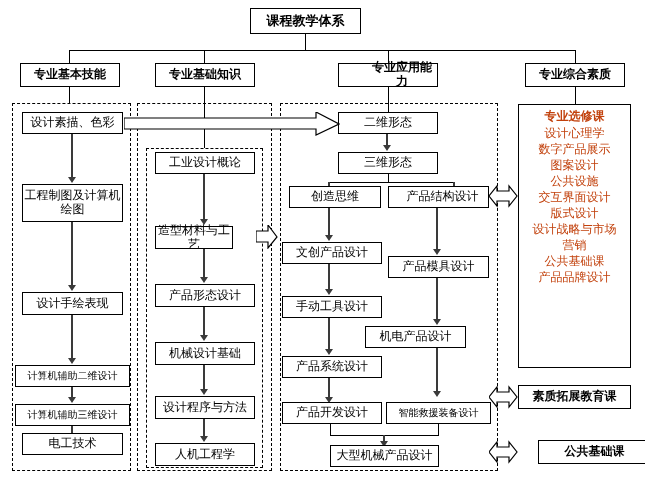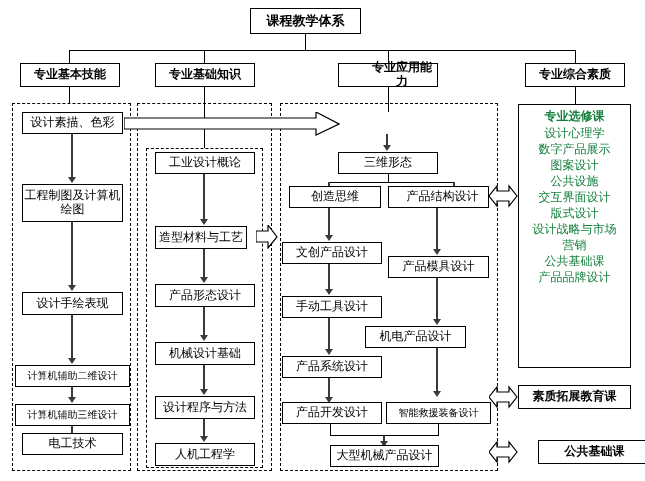--- a/index.html
+++ b/index.html
@@ -70,21 +70,21 @@
   .listcard{
     position:absolute;
     box-sizing:border-box;
     border:1px solid #000;
     background:#fff;
     z-index:5;
     text-align:center;
     font-size:12px;
     line-height:16px;
     padding-top:3px;
-    color:#15803d;
+    color:#c2410c;
   }
   .listcard .hd{font-weight:bold;margin-bottom:1px;}
   .listcard .it{white-space:nowrap;}
 </style>
 </head>
 <body>
 
 <div id="canvas">
 
   <div class="dgroup" style="left:12px;top:103px;width:119px;height:368px;"></div>
@@ -170,21 +170,21 @@
   </div>
 
   <div class="box" style="left:155px;top:152px;width:100px;height:22px;">
     <span>工业设计概论</span>
   </div>
   <div class="conn" style="left:200px;top:174px;width:10px;height:52px;">
     <div class="shaft" style="left:3px;top:0;width:2px;height:46px;"></div>
     <div class="head" style="left:0px;top:45px;"></div>
   </div>
 
-  <div class="box" style="left:155px;top:226px;width:92px;height:23px;">
+  <div class="box" style="left:155px;top:226px;width:78px;height:23px;">
     <span>造型材料与工艺</span>
   </div>
   <div class="conn" style="left:200px;top:249px;width:10px;height:35px;">
     <div class="shaft" style="left:3px;top:0;width:2px;height:29px;"></div>
     <div class="head" style="left:0px;top:28px;"></div>
   </div>
 
   <div class="box" style="left:155px;top:284px;width:100px;height:23px;">
     <span>产品形态设计</span>
   </div>
@@ -206,20 +206,23 @@
   </div>
   <div class="conn" style="left:200px;top:419px;width:10px;height:24px;">
     <div class="shaft" style="left:3px;top:0;width:2px;height:18px;"></div>
     <div class="head" style="left:0px;top:17px;"></div>
   </div>
 
   <div class="box" style="left:155px;top:443px;width:100px;height:23px;">
     <span>人机工程学</span>
   </div>
 
+  <div class="box" style="left:338px;top:112px;width:100px;height:22px;">
+    <span>二维形态</span>
+  </div>
   <div class="conn" style="left:383px;top:134px;width:10px;height:18px;">
     <div class="shaft" style="left:3px;top:0;width:2px;height:12px;"></div>
     <div class="head" style="left:0px;top:11px;"></div>
   </div>
 
   <div class="box" style="left:338px;top:152px;width:100px;height:22px;">
     <span>三维形态</span>
   </div>
 
   <div class="ln lnv" style="left:388px;top:174px;width:1px;height:8px;"></div>

